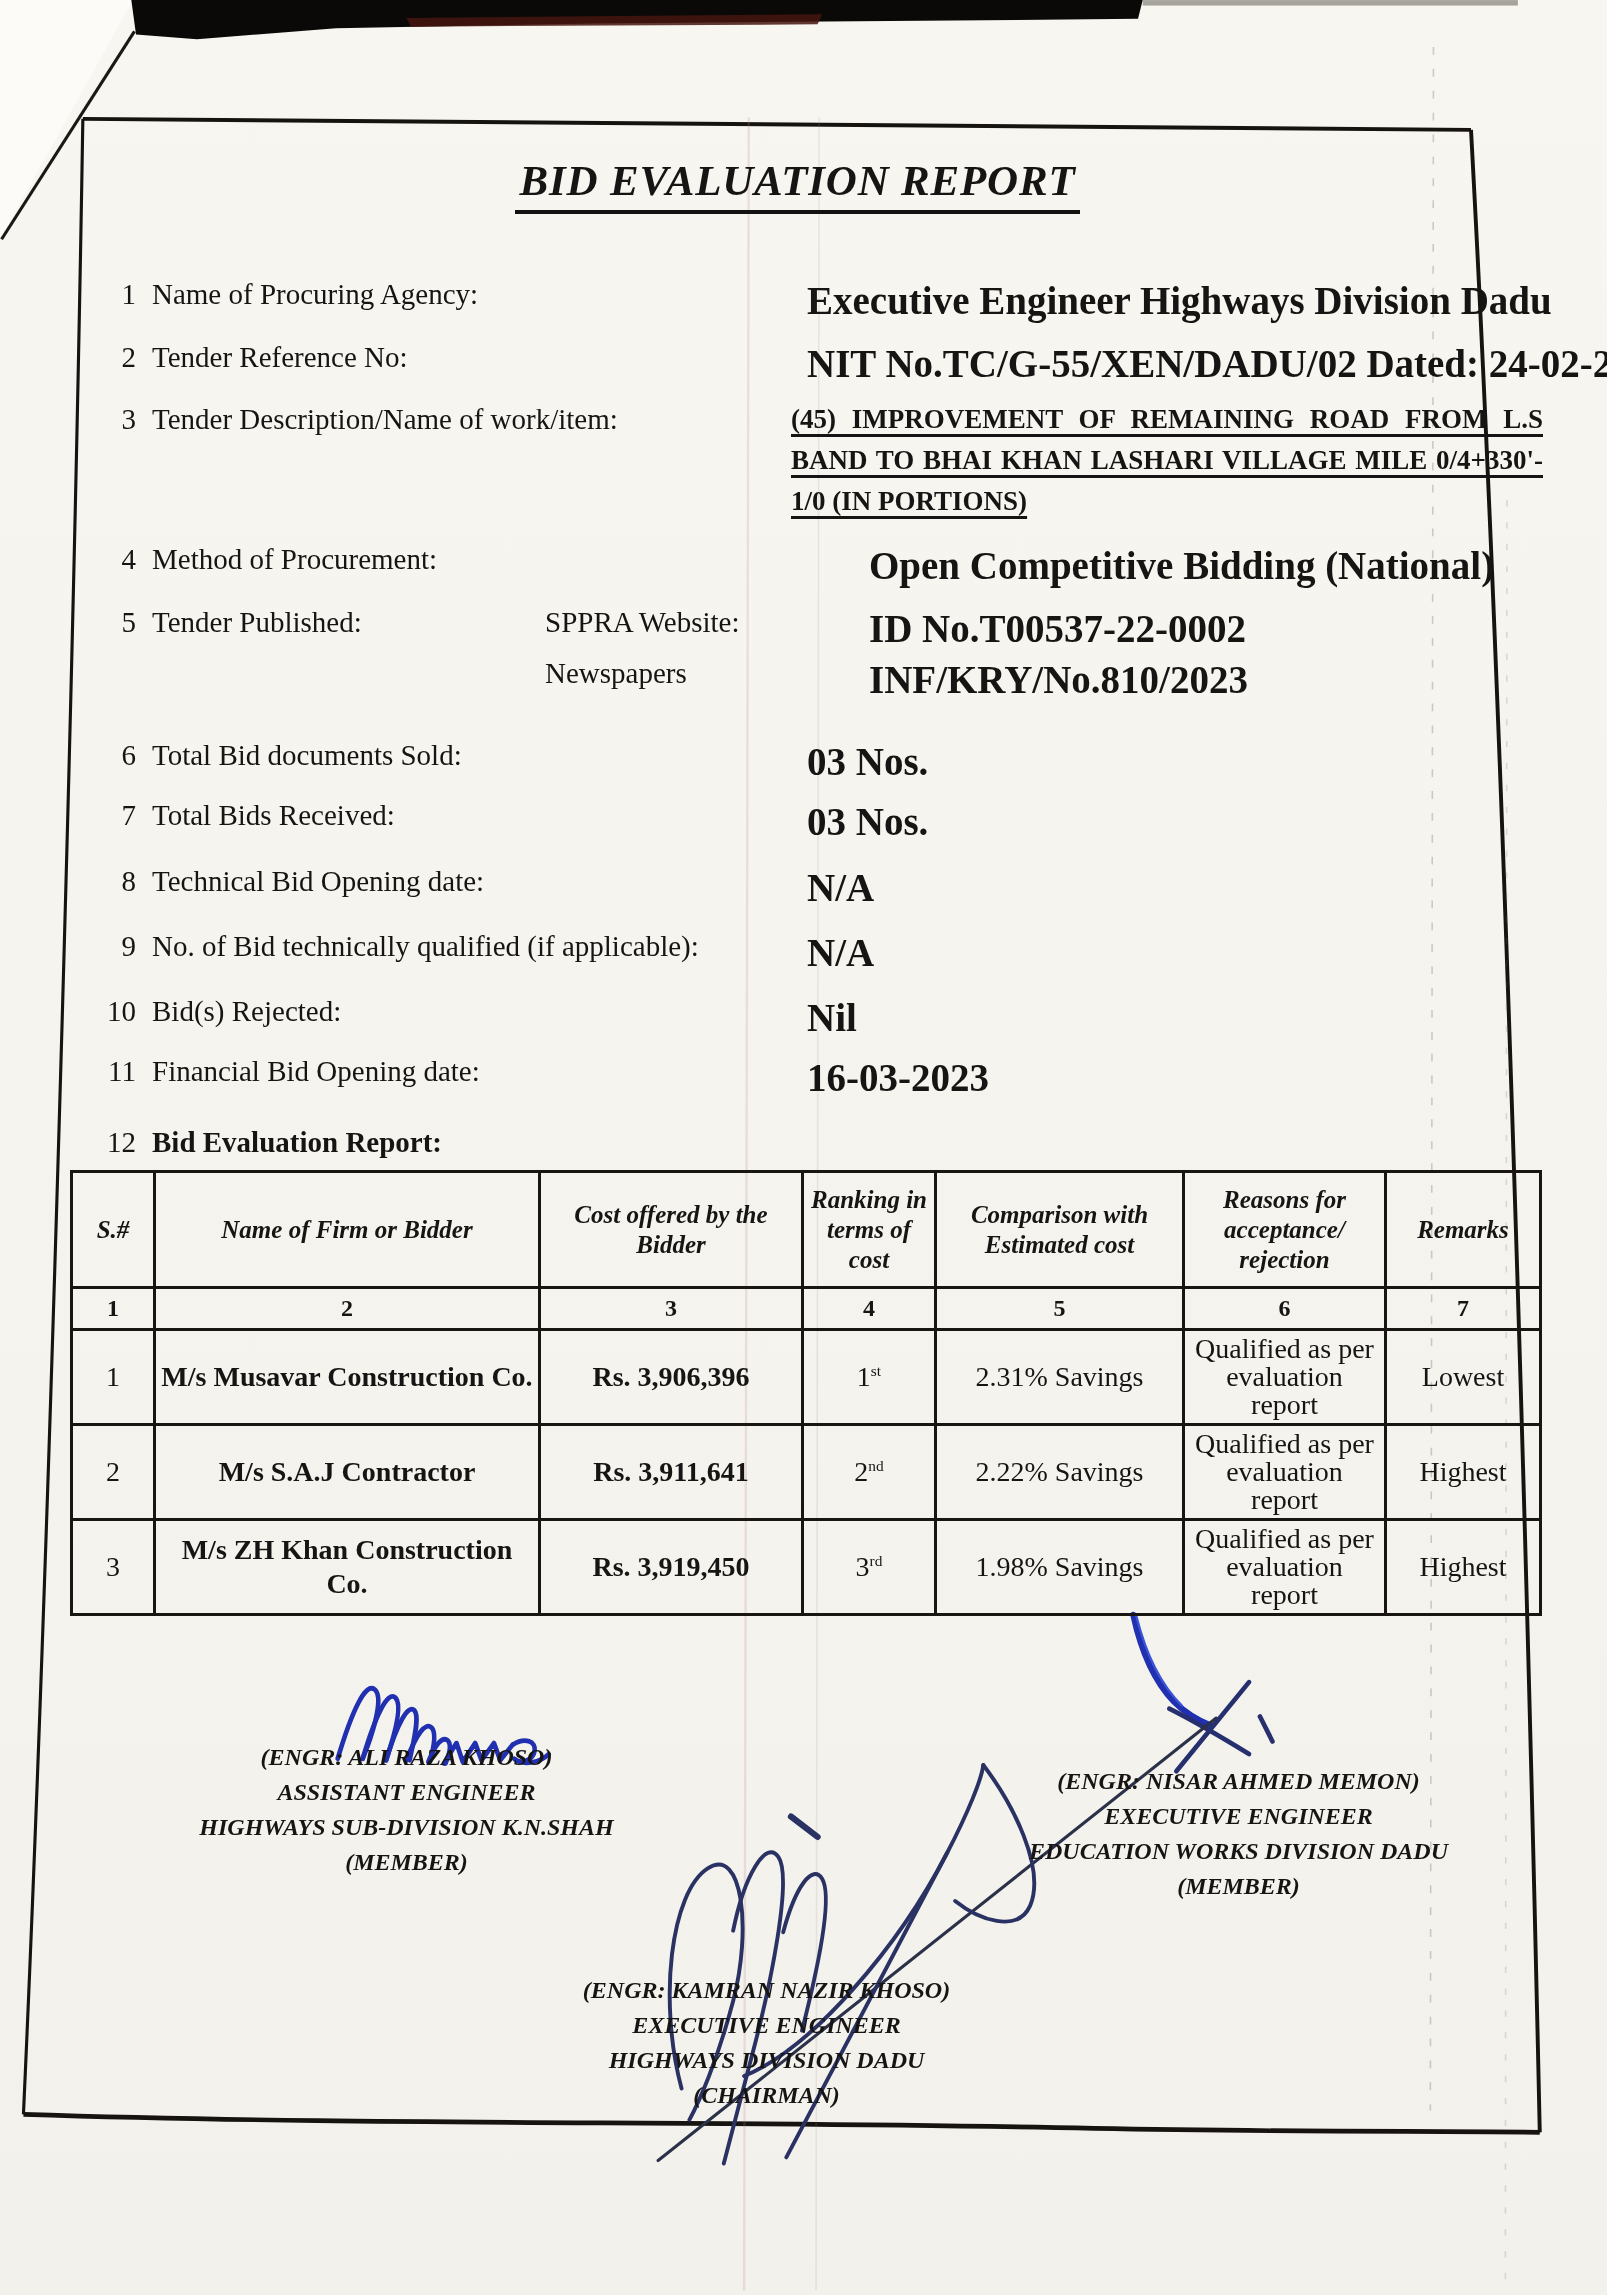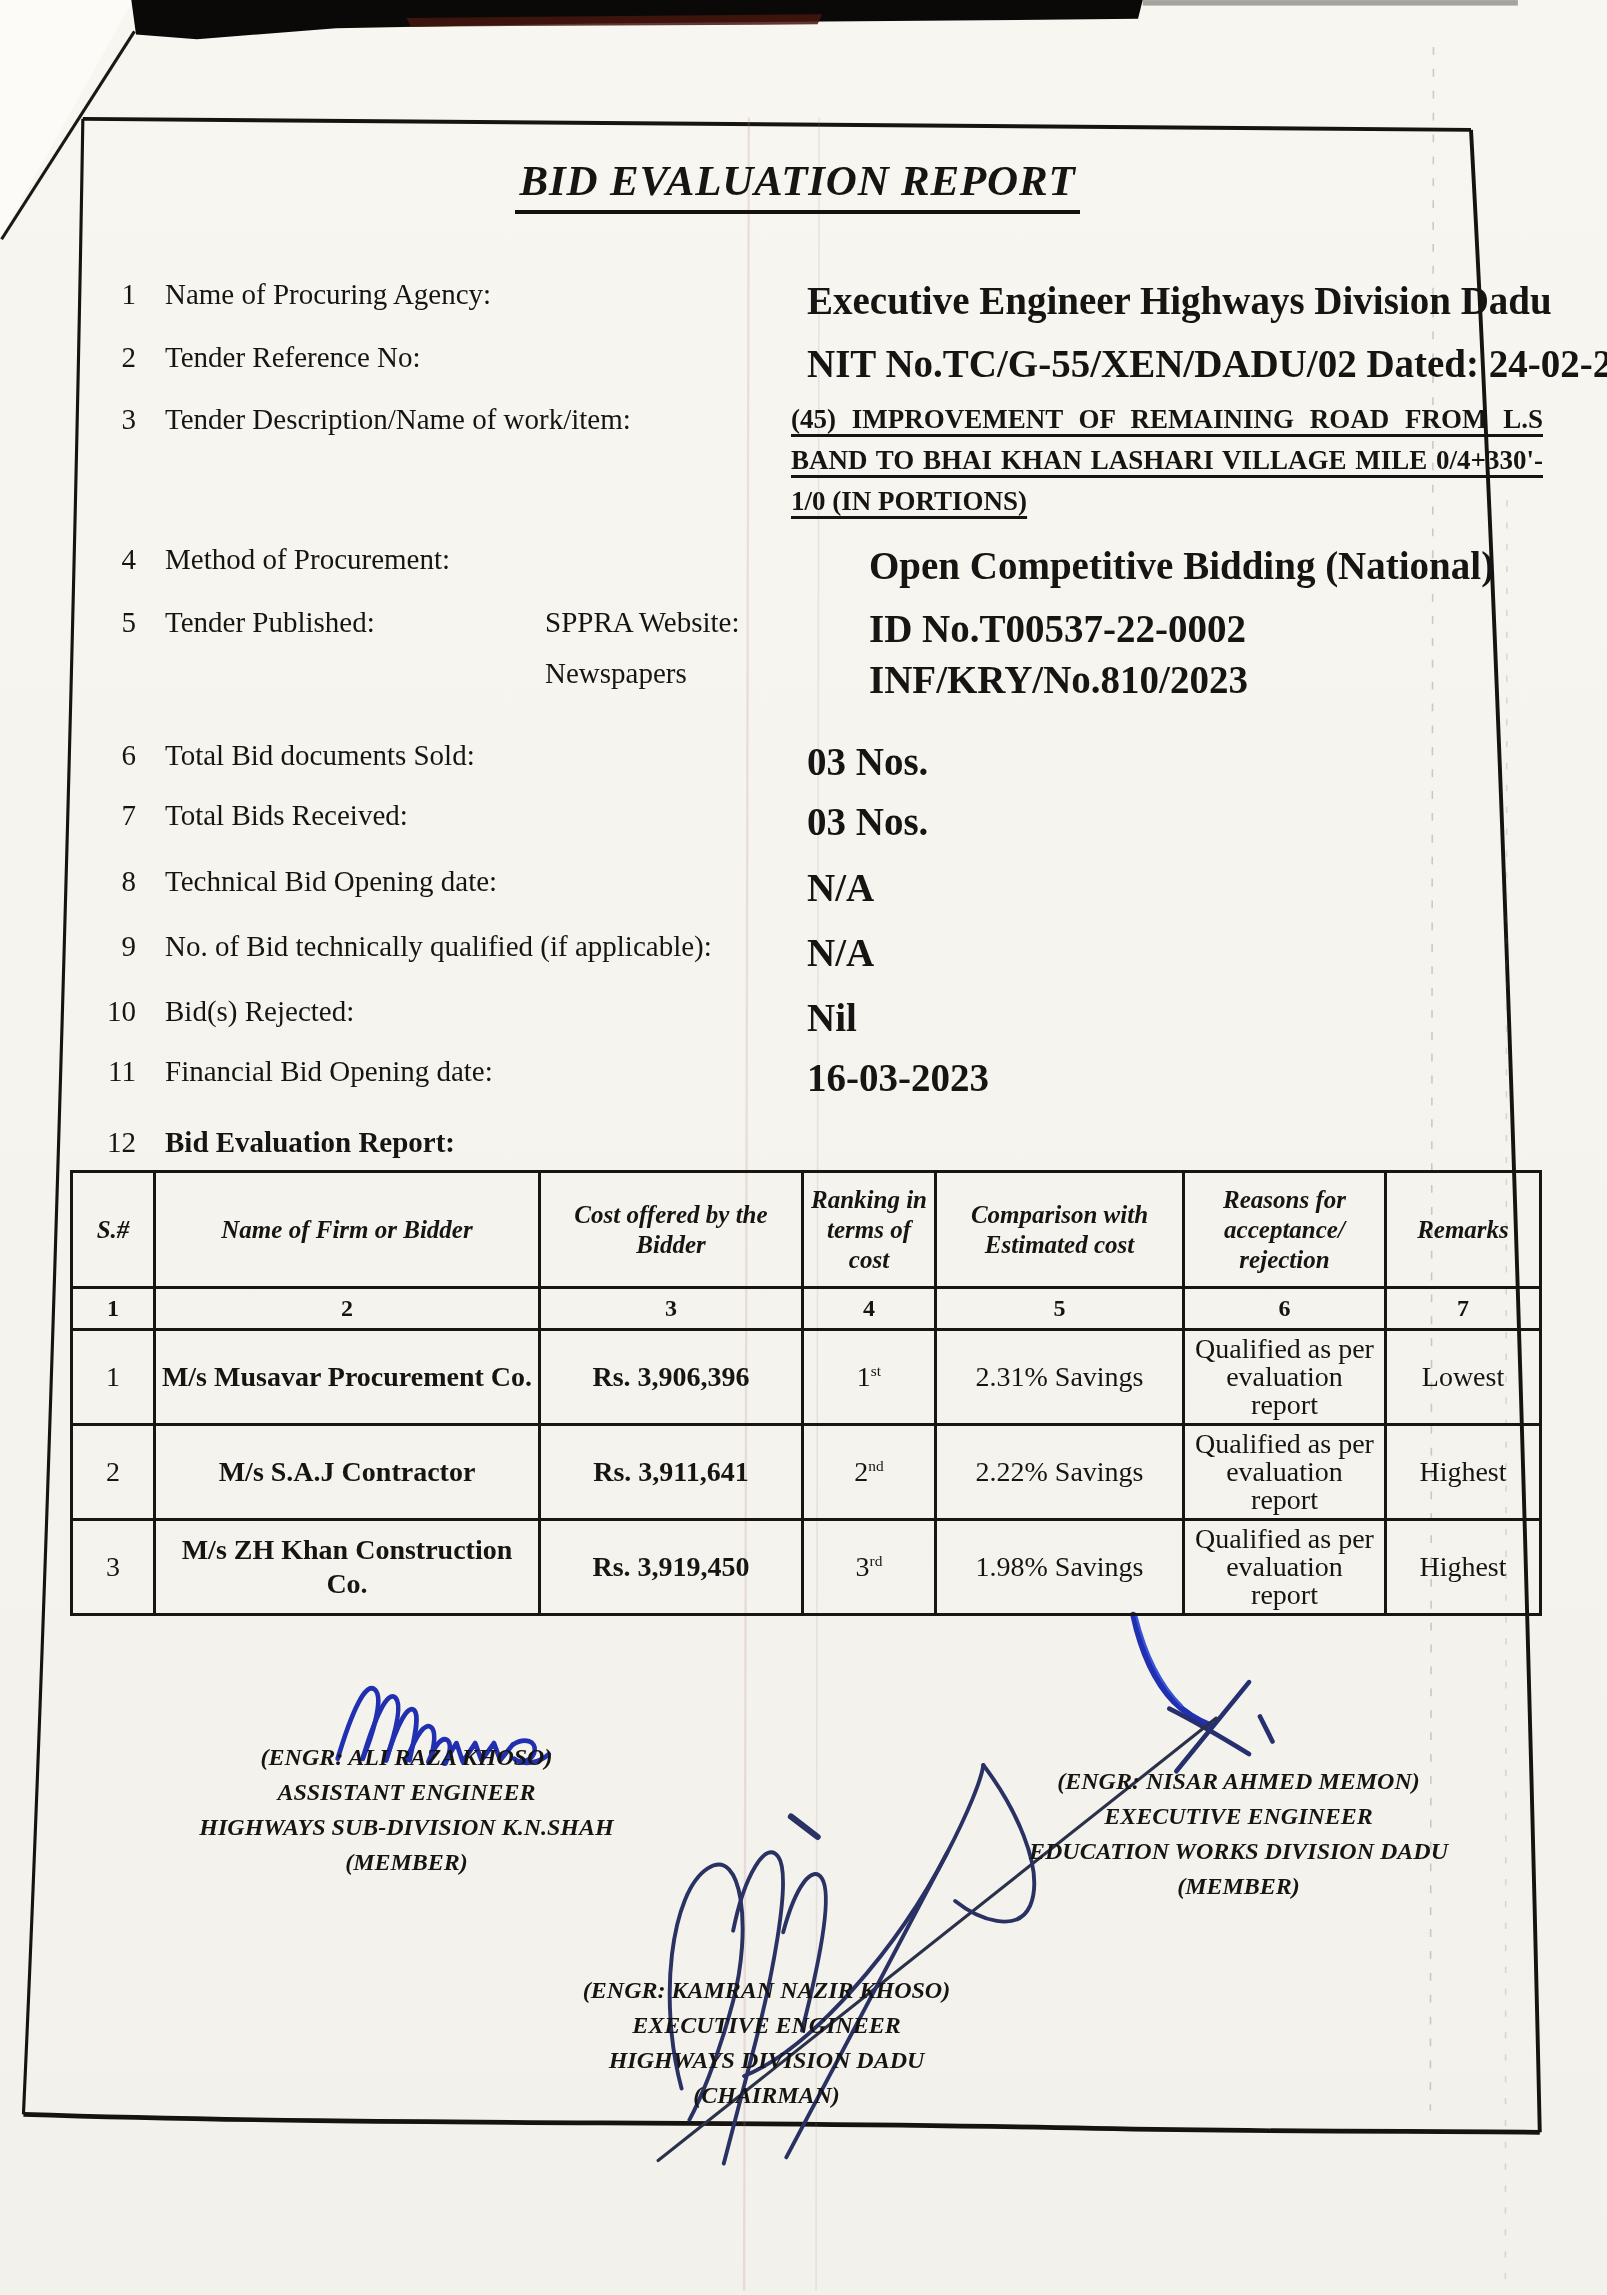--- a/index.html
+++ b/index.html
@@ -17,21 +17,21 @@
   .artifacts{position:absolute;inset:0;width:1607px;height:2295px;}
   
   .title-wrap{position:absolute;left:438px;top:156px;width:719px;text-align:center;}
   .title{
     display:inline-block;font-style:italic;font-weight:bold;font-size:43px;letter-spacing:0.8px;
     border-bottom:4.7px solid #141210;padding:0 4.7px 4.7px 4.7px;
   }
   
   .irow{position:absolute;left:0;width:1607px;height:47px;font-size:29px;}
   .inum{position:absolute;left:88px;width:48px;text-align:right;}
-  .ilabel{position:absolute;left:165px;white-space:nowrap;}
+  .ilabel{position:absolute;left:152px;white-space:nowrap;}
   .isub{position:absolute;left:545px;white-space:nowrap;}
   .ivalue{position:absolute;left:807px;font-weight:bold;white-space:nowrap;font-size:39px;}
   .ivalue.v2{left:869px;}
   .ilabel.b{font-weight:bold;}
   .desc{
     position:absolute;left:791px;top:399px;width:752px;
     font-weight:bold;font-size:27px;line-height:41px;text-align:justify;
     text-decoration:underline;text-decoration-thickness:3.1px;text-underline-offset:5.5px;
   }
   
@@ -204,21 +204,21 @@
     <td>1</td>
     <td>2</td>
     <td>3</td>
     <td>4</td>
     <td>5</td>
     <td>6</td>
     <td>7</td>
   </tr>
   <tr class="datarow">
     <td>1</td>
-    <td class="firm">M/s Musavar Procurement Co.</td>
+    <td class="firm">M/s Musavar Construction Co.</td>
     <td class="cost">Rs. 3,906,396</td>
     <td><span>1</span><sup>st</sup></td>
     <td>2.31% Savings</td>
     <td class="reason">Qualified as per evaluation report</td>
     <td>Lowest</td>
   </tr>
   <tr class="datarow">
     <td>2</td>
     <td class="firm">M/s S.A.J Contractor</td>
     <td class="cost">Rs. 3,911,641</td>

